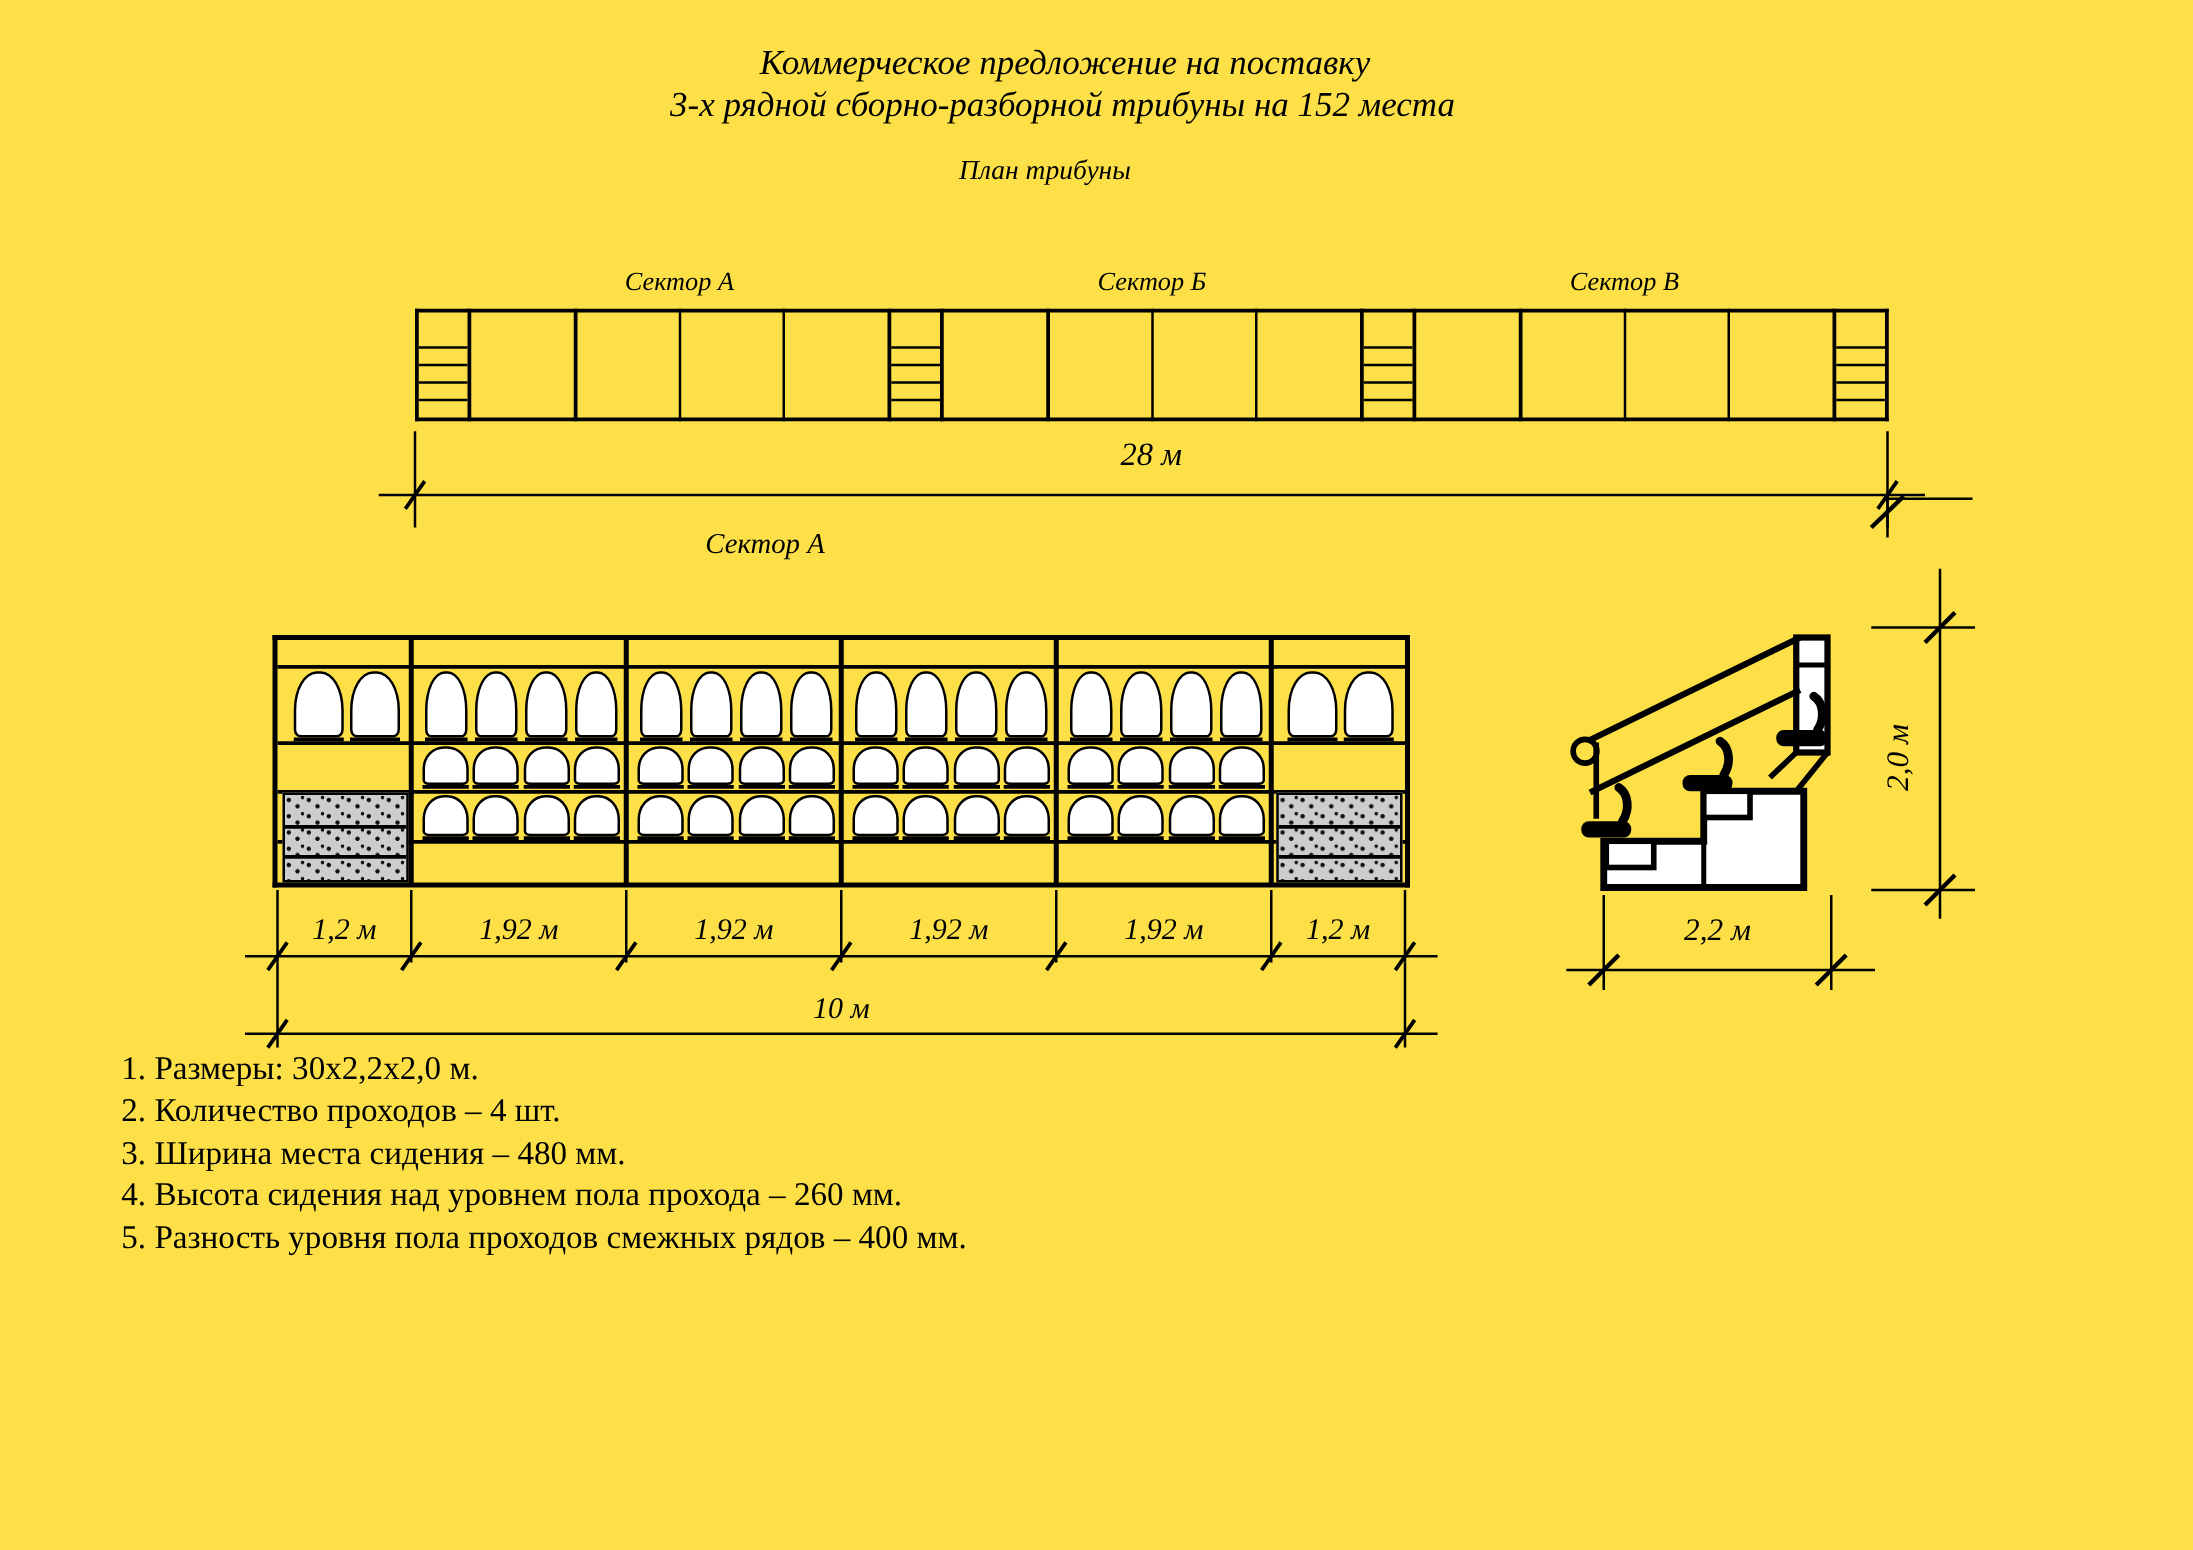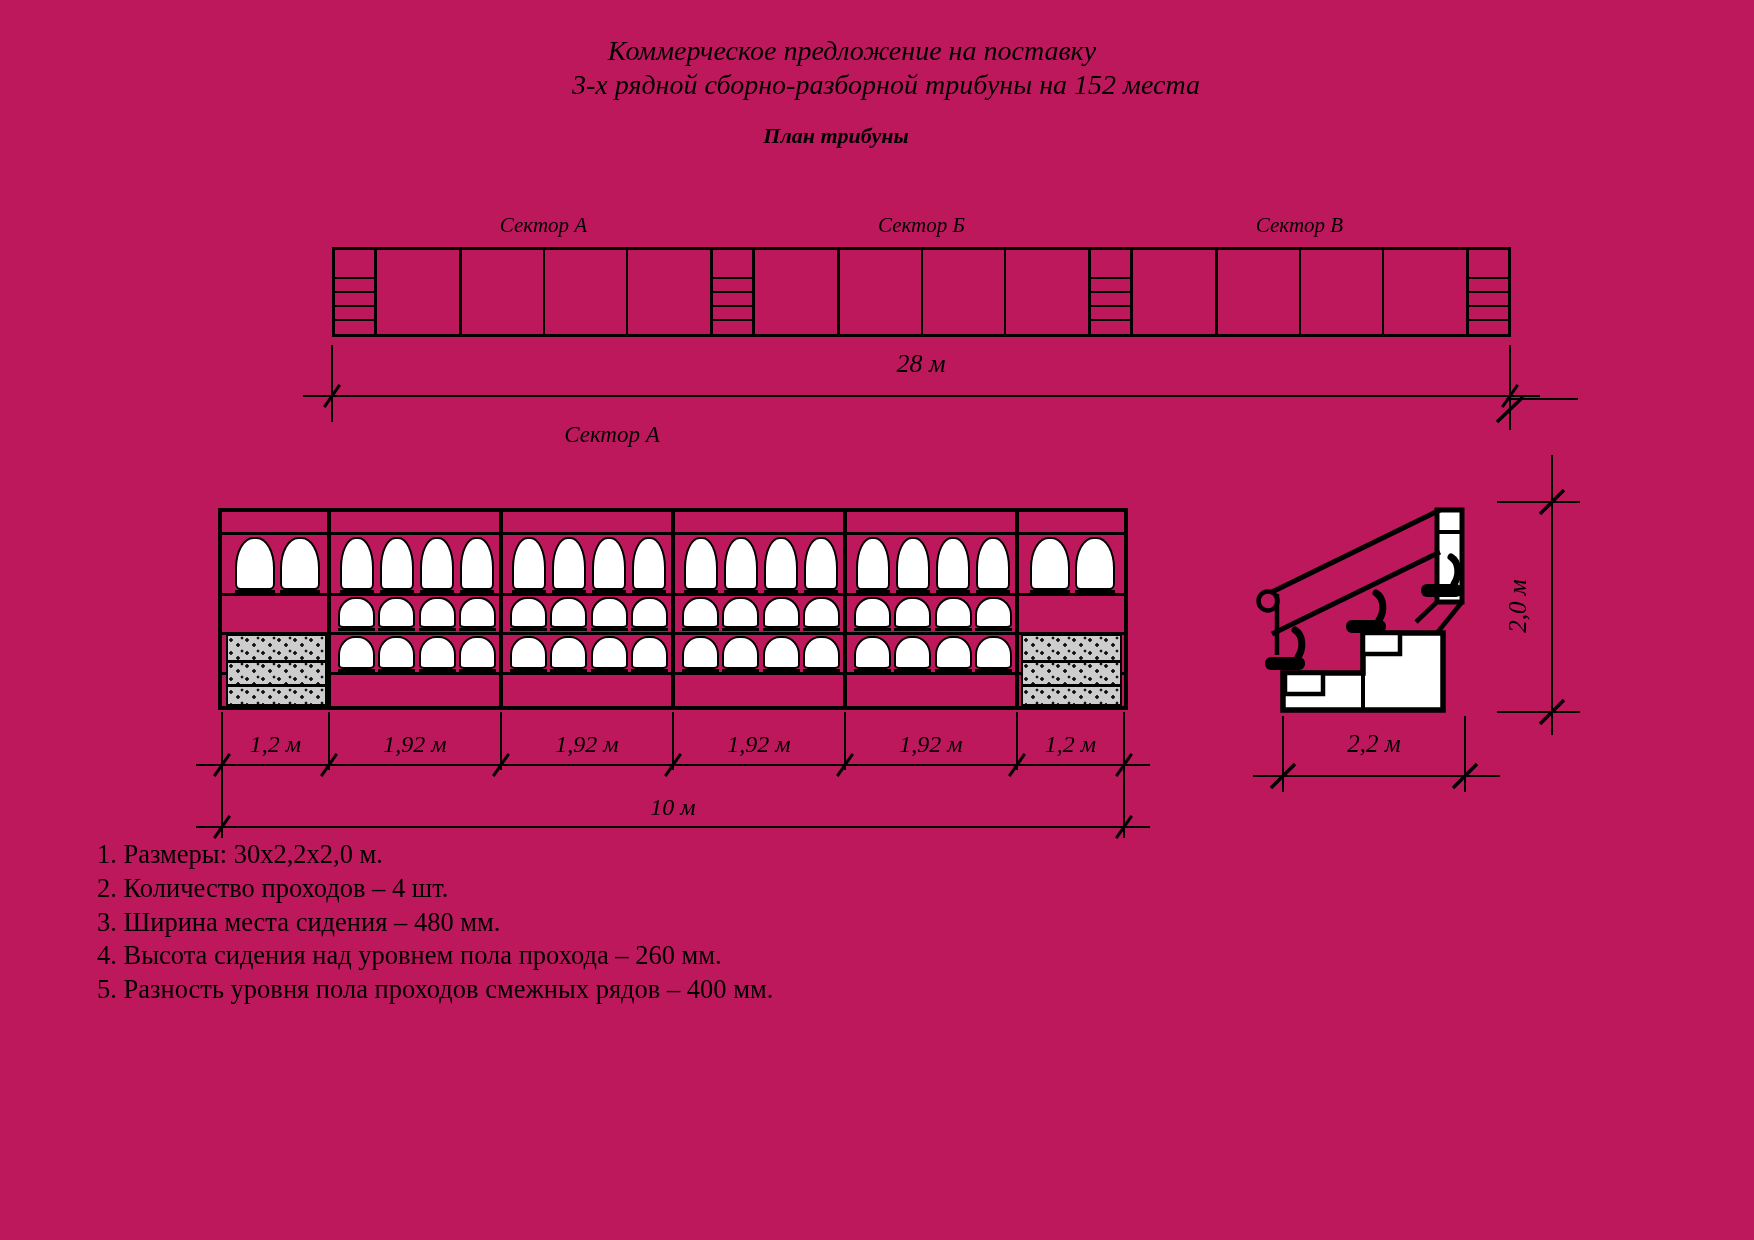--- a/index.html
+++ b/index.html
@@ -1,16 +1,16 @@
 <!DOCTYPE html>
 <html><head>
 <meta charset="utf-8">
 <style>
   html,body{margin:0;padding:0;background:#e8e8e8;}
-  #page{position:relative;width:1754px;height:1240px;background:#be185d;overflow:hidden;
+  #page{position:relative;width:1754px;height:1240px;background:#fde047;overflow:hidden;
         font-family:"Liberation Serif",serif;color:#000;}
   .ln{position:absolute;background:#000;}
   .lbl{position:absolute;font-family:"Liberation Serif",serif;font-style:italic;white-space:nowrap;
        transform:translateX(-50%);line-height:1.1;}
   .tick{position:absolute;width:27px;height:3px;background:#000;
         transform:translate(-50%,-50%) rotate(-55deg);}
   .seat{position:absolute;background:#fff;border:2.5px solid #000;box-sizing:border-box;
         border-radius:46% 46% 14% 14% / 58% 58% 12% 12%;}
   .seat::after{content:"";position:absolute;left:-2px;right:-2px;bottom:-5px;height:3px;background:#000;}
   .hatch{position:absolute;box-sizing:border-box;border:2.5px solid #000;background-color:#cdcdcd;
@@ -22,22 +22,22 @@
   .chars{position:absolute;left:97px;top:838px;font-size:26.5px;line-height:33.8px;}
   .chars .hd span{border-bottom:2px solid #000;padding-bottom:1px;}
   svg text{font-family:"Liberation Serif",serif;font-style:italic;fill:#000;}
 </style>
 </head>
 <body>
 
 <div id="page">
 
   <div class="lbl" style="left:852px;top:36px;font-size:28px;">Коммерческое предложение на поставку</div>
-  <div class="lbl" style="left:850px;top:70px;font-size:28px;margin-left:36px;">3-х рядной сборно-разборной трибуны на 152 места</div>
-  <div class="lbl" style="left:836px;top:124px;font-size:22px;font-weight:bold;">План трибуны</div>
+  <div class="lbl" style="left:850px;top:70px;font-size:28px;">3-х рядной сборно-разборной трибуны на 152 места</div>
+  <div class="lbl" style="left:836px;top:124px;font-size:22px;font-weight:normal;">План трибуны</div>
 
   <div id="planview">
       <div class="ln" style="left: 332px; top: 247px; width: 1179px; height: 3px;"></div>
       <div class="ln" style="left: 332px; top: 334px; width: 1179px; height: 3px;"></div>
       <div class="ln" style="left: 332px; top: 247px; width: 3px; height: 90px;"></div>
       <div class="ln" style="left: 374px; top: 247px; width: 3px; height: 90px;"></div>
       <div class="ln" style="left: 335px; top: 277px; width: 39px; height: 2px;"></div>
       <div class="ln" style="left: 335px; top: 291px; width: 39px; height: 2px;"></div>
       <div class="ln" style="left: 335px; top: 305px; width: 39px; height: 2px;"></div>
       <div class="ln" style="left: 335px; top: 319px; width: 39px; height: 2px;"></div>

